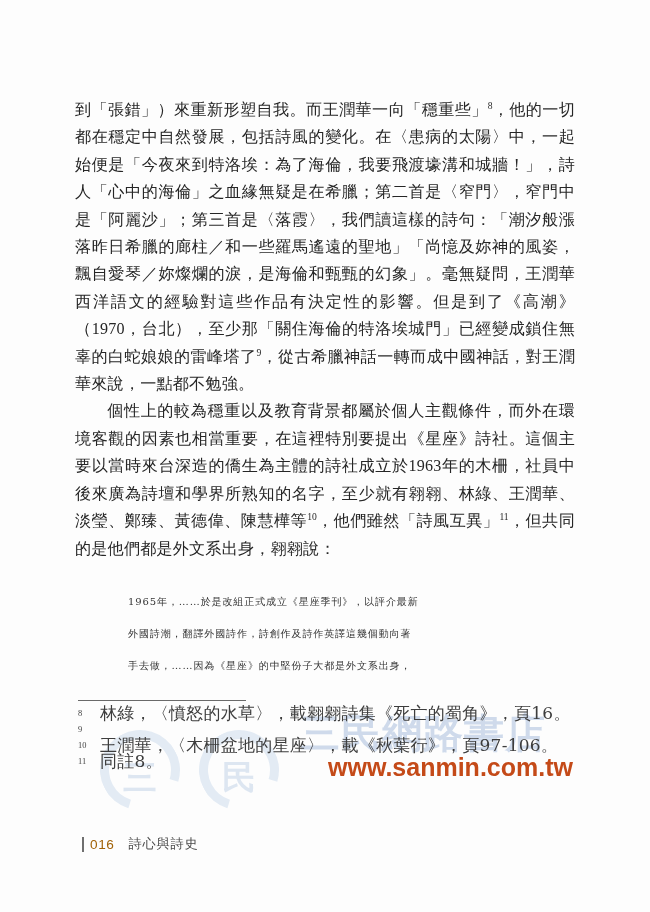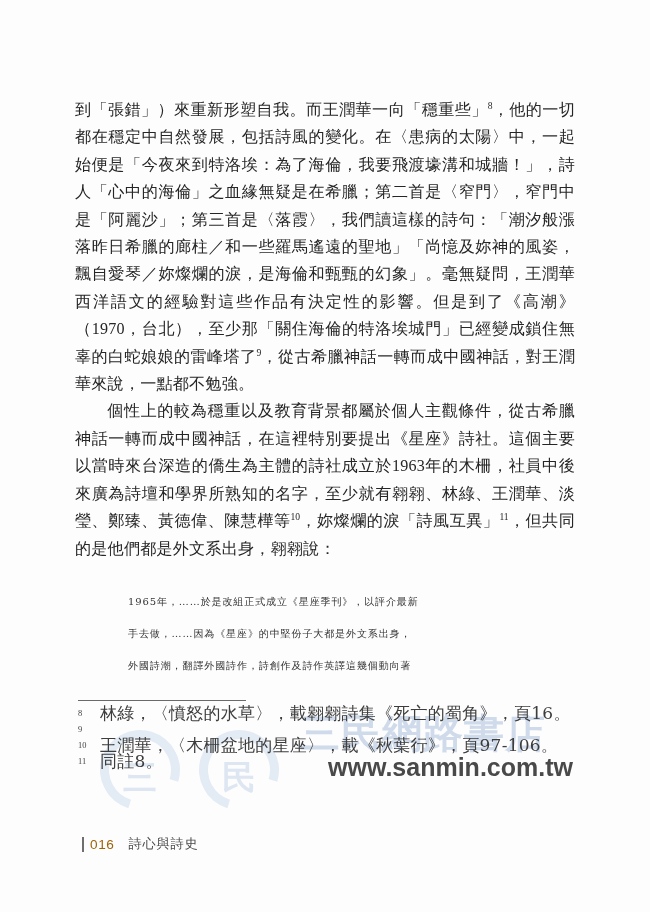--- a/index.html
+++ b/index.html
@@ -44,21 +44,21 @@
     opacity: 0.85;
     white-space: nowrap;
   }
   .wm-url {
     position: absolute;
     left: 328px;
     top: 53px;
     font-family: "Liberation Sans", "DejaVu Sans", sans-serif;
     font-size: 25px;
     font-weight: bold;
-    color: #404040;
+    color: #c2410c;
     opacity: 0.95;
     white-space: nowrap;
   }
   .wm-mark {
     position: absolute;
     font-family: "Liberation Serif", "DejaVu Serif", serif;
     color: #dde6f1;
     font-size: 34px;
     font-weight: bold;
   }
@@ -208,29 +208,29 @@
     <div class="wm-mark m2">民</div>
     <div class="wm-logo-text">三民網路書店</div>
     <div class="wm-url">www.sanmin.com.tw</div>
   </div>
 
   <div class="content">
 
     <div class="body-block">
       <div id="paragraphs-host">
           <p class="para"><span>到「張錯」）來重新形塑自我。而王潤華一向「穩重些」</span><sup class="fn">8</sup><span>，他的一切都在穩定中自然發展，包括詩風的變化。在〈患病的太陽〉中，一起始便是「今夜來到特洛埃：為了海倫，我要飛渡壕溝和城牆！」，詩人「心中的海倫」之血緣無疑是在希臘；第二首是〈窄門〉，窄門中是「阿麗沙」；第三首是〈落霞〉，我們讀這樣的詩句：「潮汐般漲落昨日希臘的廊柱／和一些羅馬遙遠的聖地」「尚憶及妳神的風姿，飄自愛琴／妳燦爛的淚，是海倫和甄甄的幻象」。毫無疑問，王潤華西洋語文的經驗對這些作品有決定性的影響。但是到了《高潮》（1970，台北），至少那「關住海倫的特洛埃城門」已經變成鎖住無辜的白蛇娘娘的雷峰塔了</span><sup class="fn">9</sup><span>，從古希臘神話一轉而成中國神話，對王潤華來說，一點都不勉強。</span></p>
-          <p class="para indent"><span>個性上的較為穩重以及教育背景都屬於個人主觀條件，從古希臘神話一轉而成中國神話，在這裡特別要提出《星座》詩社。這個主要以當時來台深造的僑生為主體的詩社成立於1963年的木柵，社員中後來廣為詩壇和學界所熟知的名字，至少就有翱翱、林綠、王潤華、淡瑩、鄭臻、黃德偉、陳慧樺等</span><sup class="fn">10</sup><span>，妳燦爛的淚「詩風互異」</span><sup class="fn">11</sup><span>，但共同的是他們都是外文系出身，翱翱說：</span></p>
+          <p class="para indent"><span>個性上的較為穩重以及教育背景都屬於個人主觀條件，而外在環境客觀的因素也相當重要，在這裡特別要提出《星座》詩社。這個主要以當時來台深造的僑生為主體的詩社成立於1963年的木柵，社員中後來廣為詩壇和學界所熟知的名字，至少就有翱翱、林綠、王潤華、淡瑩、鄭臻、黃德偉、陳慧樺等</span><sup class="fn">10</sup><span>，他們雖然「詩風互異」</span><sup class="fn">11</sup><span>，但共同的是他們都是外文系出身，翱翱說：</span></p>
         </div>
     </div>
 
     <div class="quote-block">
       <div id="quote-host">
           <p class="quote">1965年，……於是改組正式成立《星座季刊》，以評介最新</p>
+          <p class="quote">外國詩潮，翻譯外國詩作，詩創作及詩作英譯這幾個動向著</p>
           <p class="quote">手去做，……因為《星座》的中堅份子大都是外文系出身，</p>
-          <p class="quote">外國詩潮，翻譯外國詩作，詩創作及詩作英譯這幾個動向著</p>
         </div>
     </div>
 
     <div class="footnote-rule"></div>
 
     <div class="footnotes">
       <div id="footnotes-host">
           <div class="fn-row">
             <span class="fn-num">8</span>
             <span class="fn-text">林綠，〈憤怒的水草〉，載翱翱詩集《死亡的蜀角》，頁16。</span>

